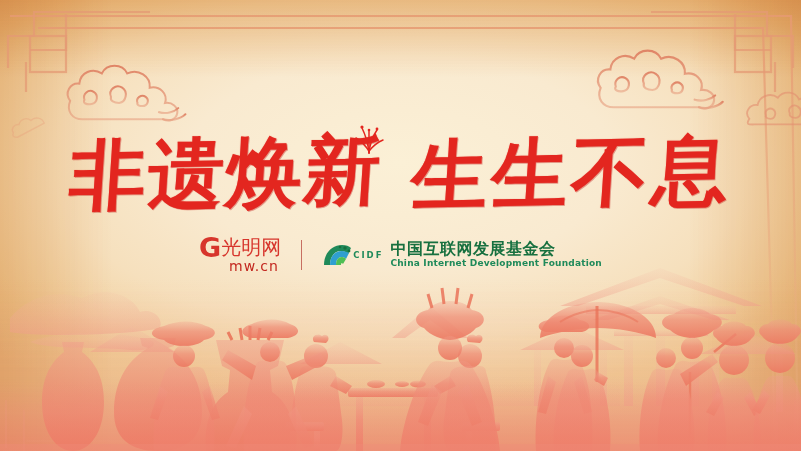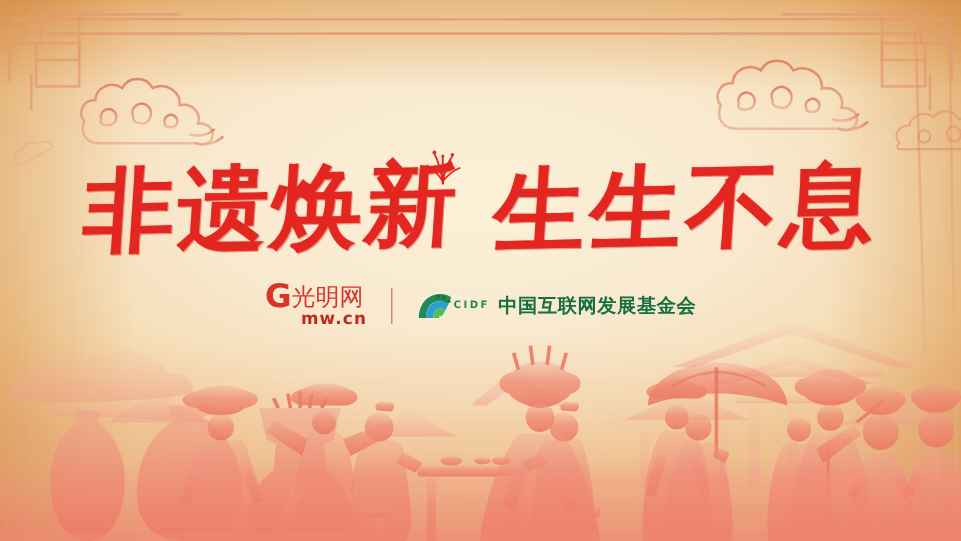--- a/index.html
+++ b/index.html
@@ -59,21 +59,21 @@
   
   .logo-row{position:absolute;left:0;right:0;top:232px;height:46px;
     display:flex;align-items:center;justify-content:center;gap:0;}
 
   .gmw{display:flex;flex-direction:column;align-items:flex-start;line-height:1;}
   .gmw-top{display:flex;align-items:flex-end;gap:1px;}
   .gmw-g{font-family:"DejaVu Sans","Liberation Sans",sans-serif;font-size:27px;font-weight:700;
     color:#d7352c;line-height:.85;letter-spacing:-1px;}
   .gmw-cn{font-family:"DejaVu Serif","Liberation Serif",serif;font-size:20px;font-weight:400;
     color:#d7352c;letter-spacing:0px;position:relative;top:-2px;}
-  .gmw-dom{font-family:"DejaVu Sans","Liberation Sans",sans-serif;font-size:14px;font-weight:700;
+  .gmw-dom{font-family:"DejaVu Sans","Liberation Sans",sans-serif;font-size:14px;font-weight:400;
     color:#c3271f;letter-spacing:1px;margin-left:30px;margin-top:0px;}
 
   .divider{width:1px;height:30px;background:#b5463c;opacity:.75;margin:0 20px;}
 
   .cidf{display:flex;align-items:center;gap:7px;}
   .cidf-mark{display:flex;flex-direction:row;align-items:center;gap:1px;}
   .cidf-abbr{font-family:"DejaVu Sans","Liberation Sans",sans-serif;font-size:8.5px;font-weight:700;
     color:#1f8a5a;letter-spacing:2px;}
   .cidf-txt{display:flex;flex-direction:column;gap:1px;}
   .cidf-cn{font-family:"DejaVu Sans","Liberation Sans",sans-serif;font-size:16px;font-weight:700;
@@ -407,17 +407,18 @@
           <path d="M8,22 C8,13 13,8 20,8 C23,8 25,9 27,10 L24,16 C23,15 22,14 20,14 C16,14 14,17 14,22 Z" fill="#2f9fd0"></path>
           <path d="M14,22 C14,17 16,14 20,14 C22,14 23,15 24,16 L21,21 L20,20 C19,20 19,21 19,22 Z" fill="#4fbf55"></path>
           <circle cx="23" cy="5" r="1.7" fill="#17703f"></circle>
           <circle cx="27" cy="8" r="1.4" fill="#17703f"></circle>
           <circle cx="18" cy="4" r="1.3" fill="#17703f"></circle>
         </svg>
         <span class="cidf-abbr">CIDF</span>
       </div>
       <div class="cidf-txt">
         <span class="cidf-cn">中国互联网发展基金会</span>
+        <span class="cidf-en">China Internet Development Foundation</span>
       </div>
     </div>
   </div>
 
 </div>
 
 </body></html>

